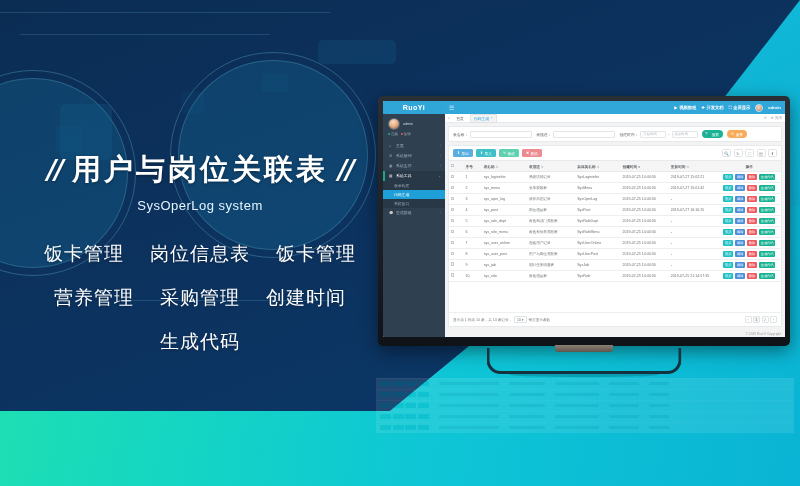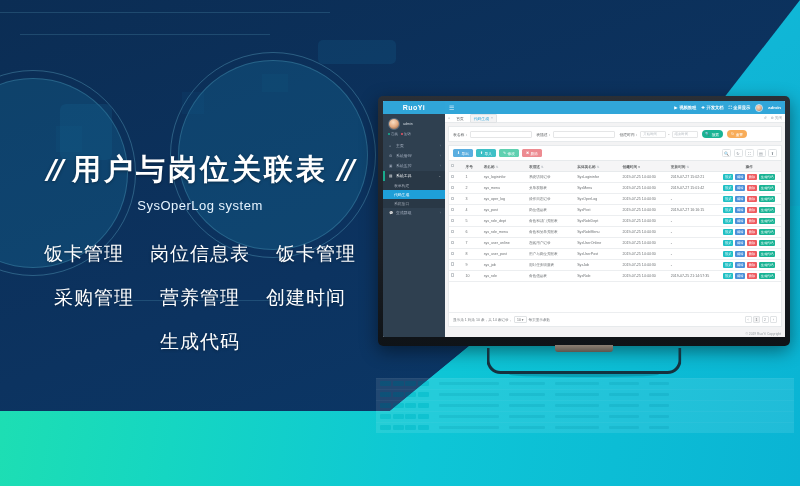--- a/index.html
+++ b/index.html
@@ -329,22 +329,22 @@
       <span class="slash">//</span>
     </div>
     <div class="subhead">SysOperLog system</div>
     <div class="feature-grid">
       <div class="feature-row">
         <span>饭卡管理</span>
         <span>岗位信息表</span>
         <span>饭卡管理</span>
       </div>
       <div class="feature-row">
+        <span>营养管理</span>
         <span>采购管理</span>
-        <span>营养管理</span>
         <span>创建时间</span>
       </div>
       <div class="feature-row">
         <span>生成代码</span>
       </div>
     </div>
   </div>
 
   <div class="reflection">
     <div class="refl-inner" id="refl-inner">

